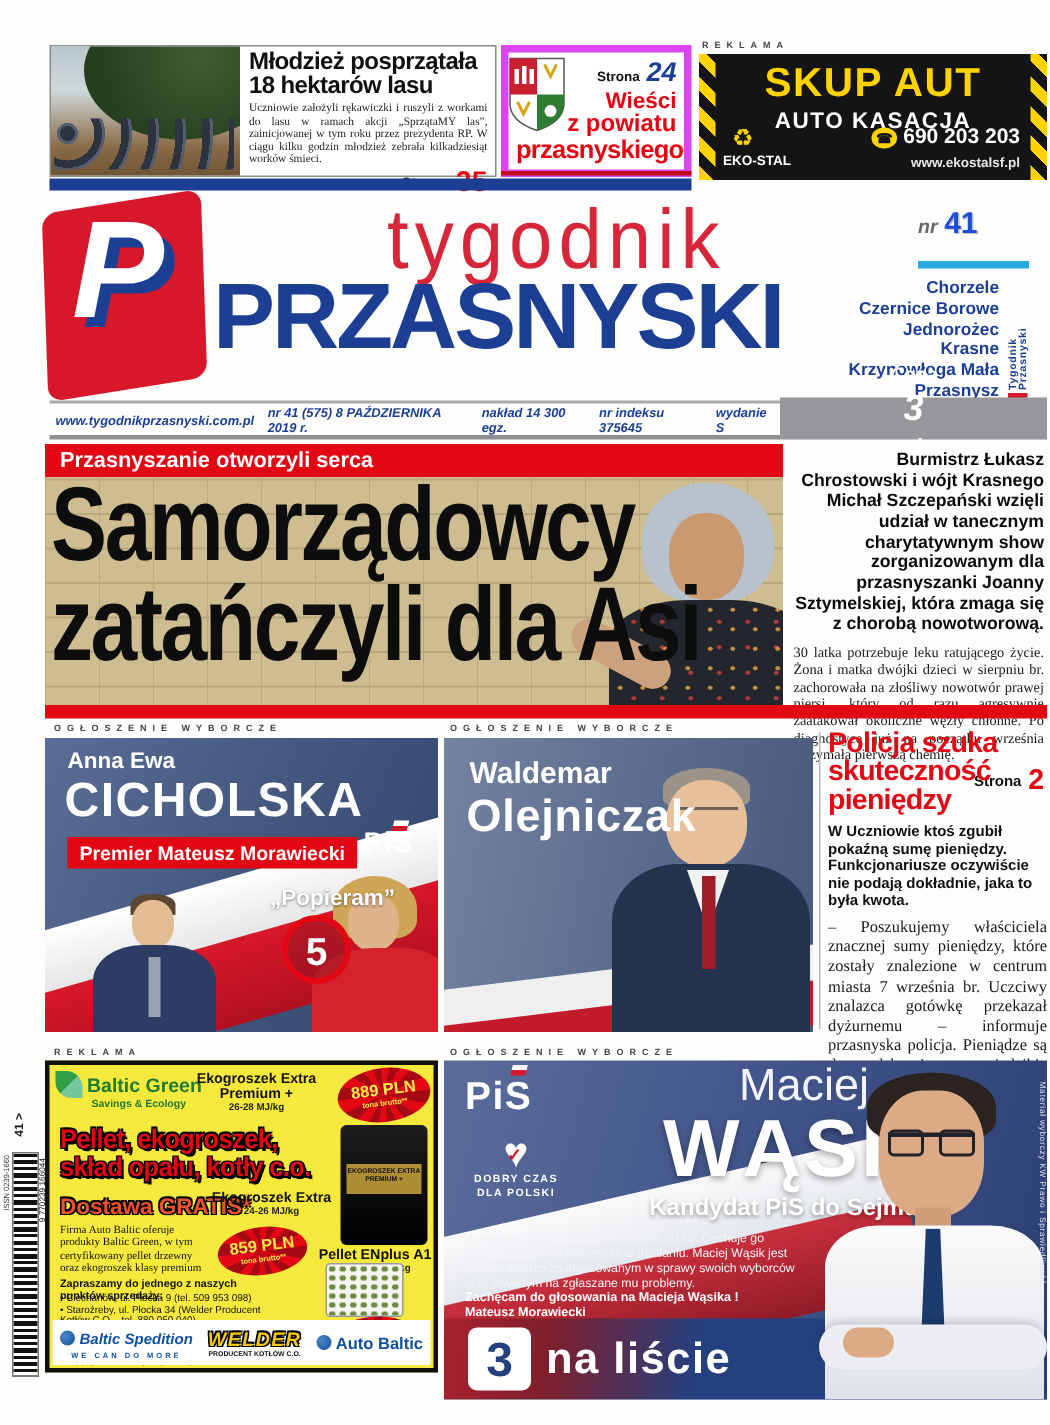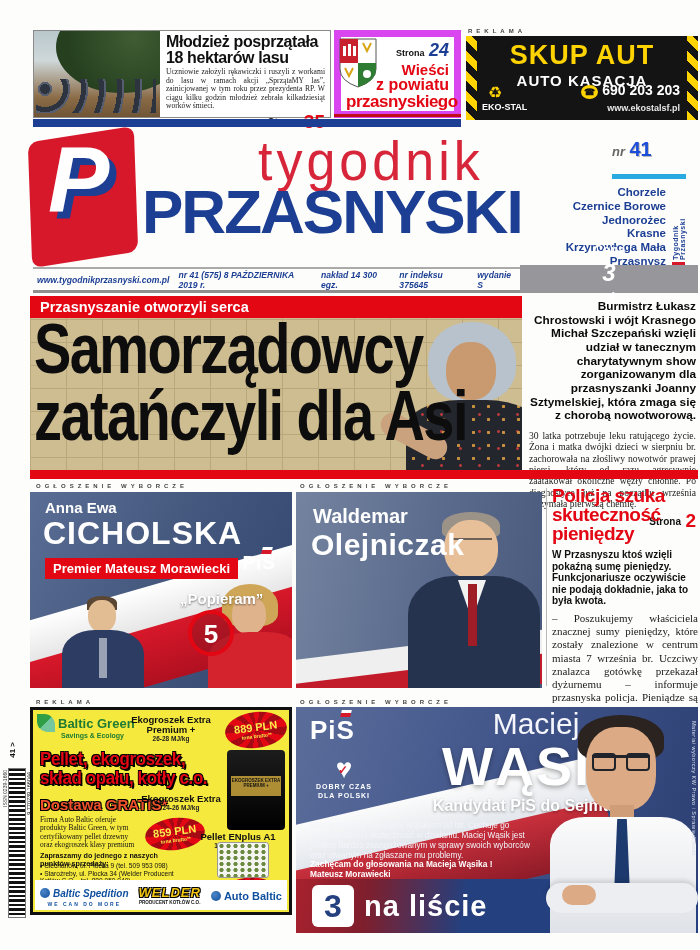--- a/index.html
+++ b/index.html
@@ -16,21 +16,21 @@
      background:radial-gradient(circle at 60% 40%, #3f5c33, #26401f 70%); }
   #teaser1-crowd { position:absolute; left:2px; bottom:4px; width:120px; height:34px;
      background-image:repeating-radial-gradient(circle at 9px 10px, #2e3340 0 5px, #555d6e 5px 7px, transparent 7px 18px); }
   .t1-text { padding:3px 5px 2px 6px; display:flex; flex-direction:column; }
   .t1-head { font-size:16px; font-weight:900; line-height:0.98; letter-spacing:-0.4px; color:#101010; }
   .t1-body { font-family:"Liberation Serif", serif; font-size:7.6px; line-height:1.12; color:#222; text-align:justify; margin-top:3px; }
   .t1-strona { text-align:right; margin-top:auto; }
   .strona-lbl { font-size:10px; font-weight:800; color:#111; }
   .strona-num { font-size:19px; font-weight:900; color:#e30613; vertical-align:-2px; }
 
-  #teaser2 { left:334px; top:30px; width:127px; height:88px; border:7px solid #d946ef; background:#fff; padding:3px 5px; }
+  #teaser2 { left:334px; top:30px; width:127px; height:88px; border:5px solid #d946ef; background:#fff; padding:3px 5px; }
   #teaser2 .t2-strona { text-align:right; }
   #teaser2 .t2-strona .strona-lbl { font-size:9px; }
   #teaser2 .t2-strona .t2-num { font-size:18px; font-weight:900; font-style:italic; color:#1c3f94; }
   .t2-line { text-align:right; font-weight:900; color:#e30613; line-height:1.0; }
   .t2-l1 { font-size:15px; margin-top:1px; }
   .t2-l2 { font-size:16px; }
   .t2-l3 { font-size:17px; letter-spacing:-0.5px; }
   #arms { left:339px; top:38px; }
   #redline-t2 { left:334px; top:114px; width:127px; height:3px; background:#c00b18; }
 
@@ -156,21 +156,21 @@
   
   #baltic { left:30px; top:707px; width:262px; height:208px; background:#f6e93d; border:3px solid #101010; overflow:hidden; }
   #bg-logo { position:absolute; left:4px; top:4px; }
   #bg-leaf { display:inline-block; width:18px; height:18px; background:linear-gradient(135deg,#2f9e44 50%, #74c69d 50%); border-radius:0 60% 0 60%; vertical-align:-4px; }
   #bg-name { font-size:13px; font-weight:800; color:#1f7a33; margin-left:3px; }
   #bg-tag { font-size:7px; font-weight:700; color:#1f7a33; margin-left:24px; }
   .prod-name { font-size:9.5px; font-weight:900; color:#111; line-height:1.05; text-align:center; }
   .prod-cal { font-size:6.5px; font-weight:700; color:#222; text-align:center; }
   #prod1 { position:absolute; left:88px; top:5px; width:100px; }
   #prod2 { position:absolute; left:100px; top:84px; width:96px; }
-  #prod3 { position:absolute; left:164px; top:122px; width:82px; }
+  #prod3 { position:absolute; left:176px; top:122px; width:82px; }
   .burst { position:absolute; border-radius:50%; background:repeating-conic-gradient(#e30613 0 18deg, #a50a14 18deg 36deg);
      display:flex; flex-direction:column; align-items:center; justify-content:center; transform:rotate(-7deg); }
   .burst .b-price { font-size:11px; font-weight:900; color:#ffe94d; line-height:1; }
   .burst .b-note { font-size:5px; font-weight:700; color:#ffe94d; }
   #burst1 { left:192px; top:2px; width:62px; height:36px; }
   #burst2 { left:112px; top:108px; width:60px; height:32px; }
   #burst3 { left:184px; top:168px; width:60px; height:30px; }
   #bag1 { position:absolute; left:194px; top:40px; width:58px; height:80px; background:linear-gradient(#1c1c1c,#000); border-radius:4px; }
   #bag1 .bag-band { position:absolute; left:4px; top:26px; width:50px; height:20px; background:#caa43c; opacity:.85; }
   #bag1 .bag-txt { position:absolute; left:4px; top:28px; width:50px; font-size:4.5px; color:#111; text-align:center; font-weight:900; }
@@ -387,21 +387,21 @@
     <div class="m-tie"></div>
     <div id="olej-first">Waldemar</div>
     <div id="olej-last">Olejniczak</div>
   </div>
 
   <div class="abs" id="police-divider"></div>
   <div class="abs" id="police">
     <div class="police-h">Policja szuka</div>
     <div class="police-h">skuteczność</div>
     <div class="police-h">pieniędzy</div>
-    <div id="police-lead">W Przasnyszu ktoś wzięli pokaźną sumę pieniędzy. Funkcjonariusze oczywiście nie podają dokładnie, jaka to była kwota.</div>
+    <div id="police-lead">W Uczniowie ktoś zgubił pokaźną sumę pieniędzy. Funkcjonariusze oczywiście nie podają dokładnie, jaka to była kwota.</div>
     <div id="police-body">– Poszukujemy właściciela znacznej sumy pieniędzy, które zostały znalezione w centrum miasta 7 września br. Uczciwy znalazca gotówkę przekazał dyżurnemu – informuje przasnyska policja. Pieniądze są do odebrania w siedzibie komendy.</div>
     <div id="police-strona">
       <span class="strona-lbl">Strona</span>
       <span class="strona-num">2</span>
     </div>
   </div>
 
   <div class="abs adlabel" id="lbl-reklama2">REKLAMA</div>
   <div class="abs adlabel" id="lbl-ow3">OGŁOSZENIE WYBORCZE</div>
 

